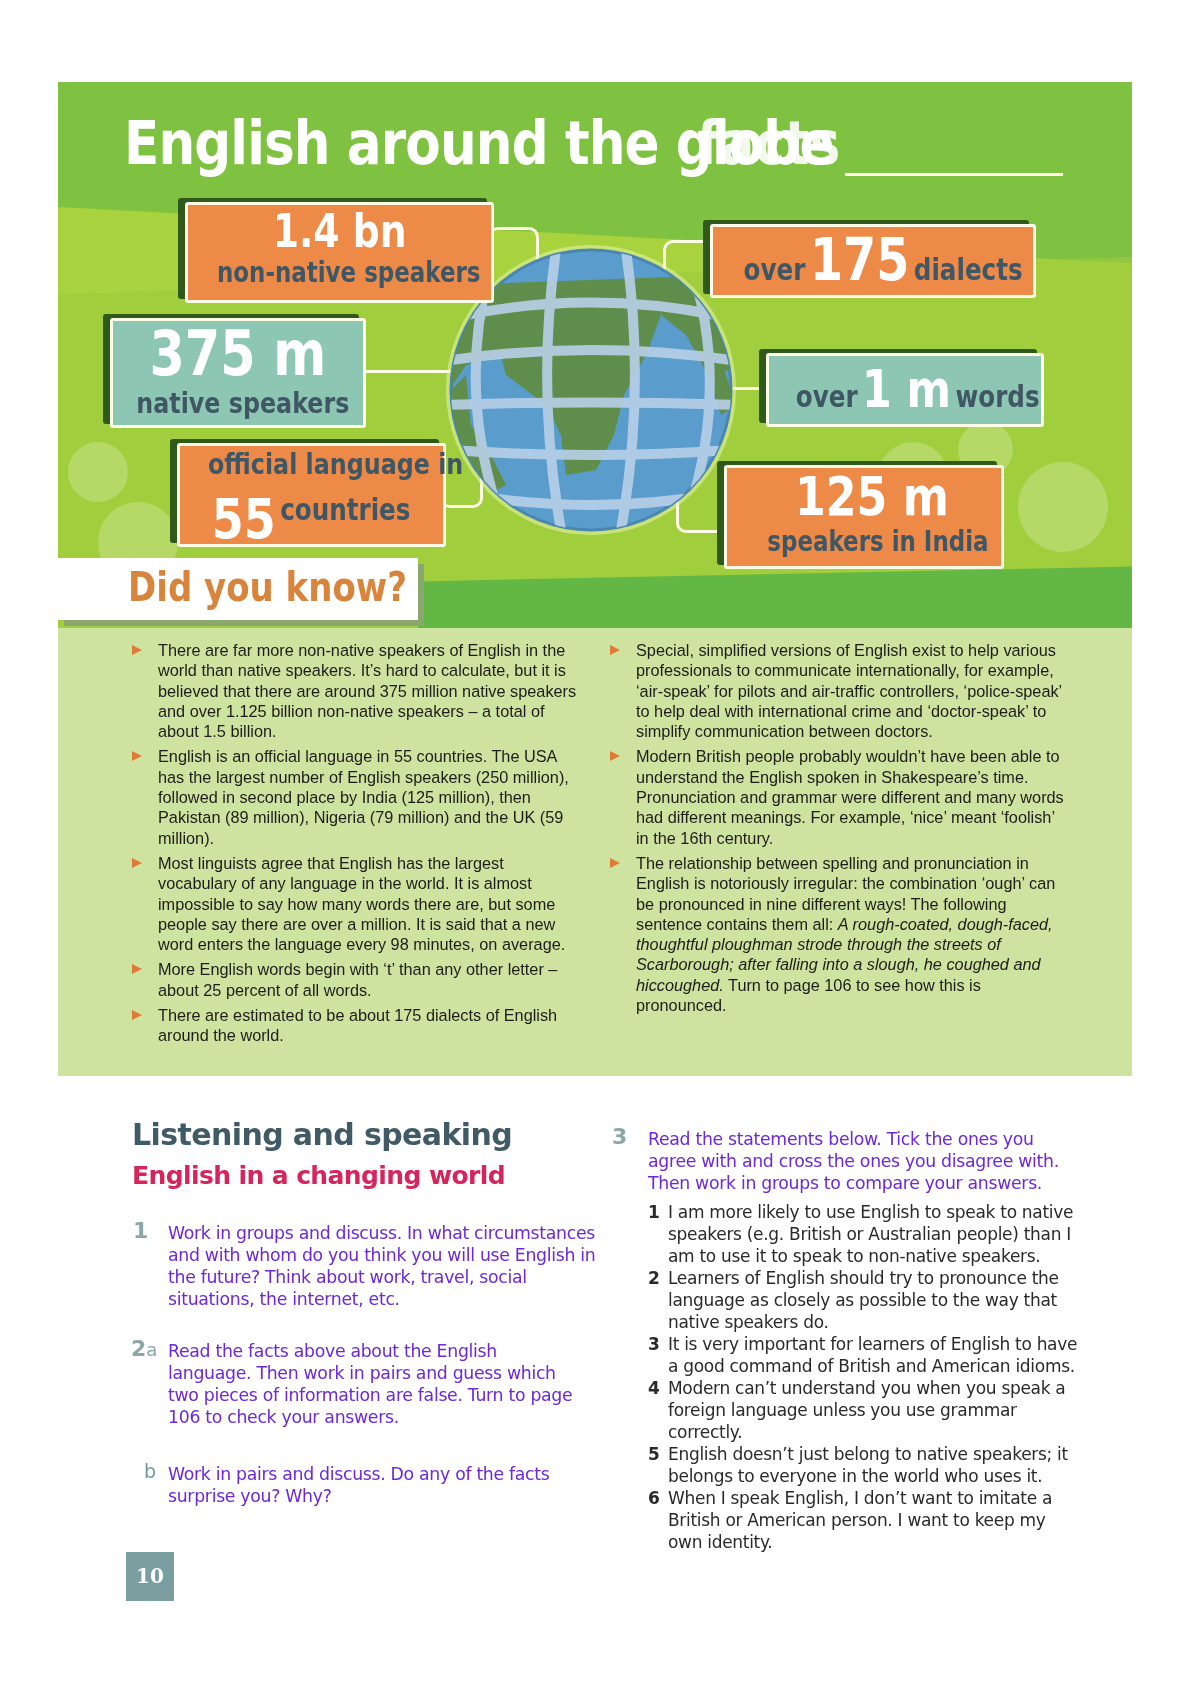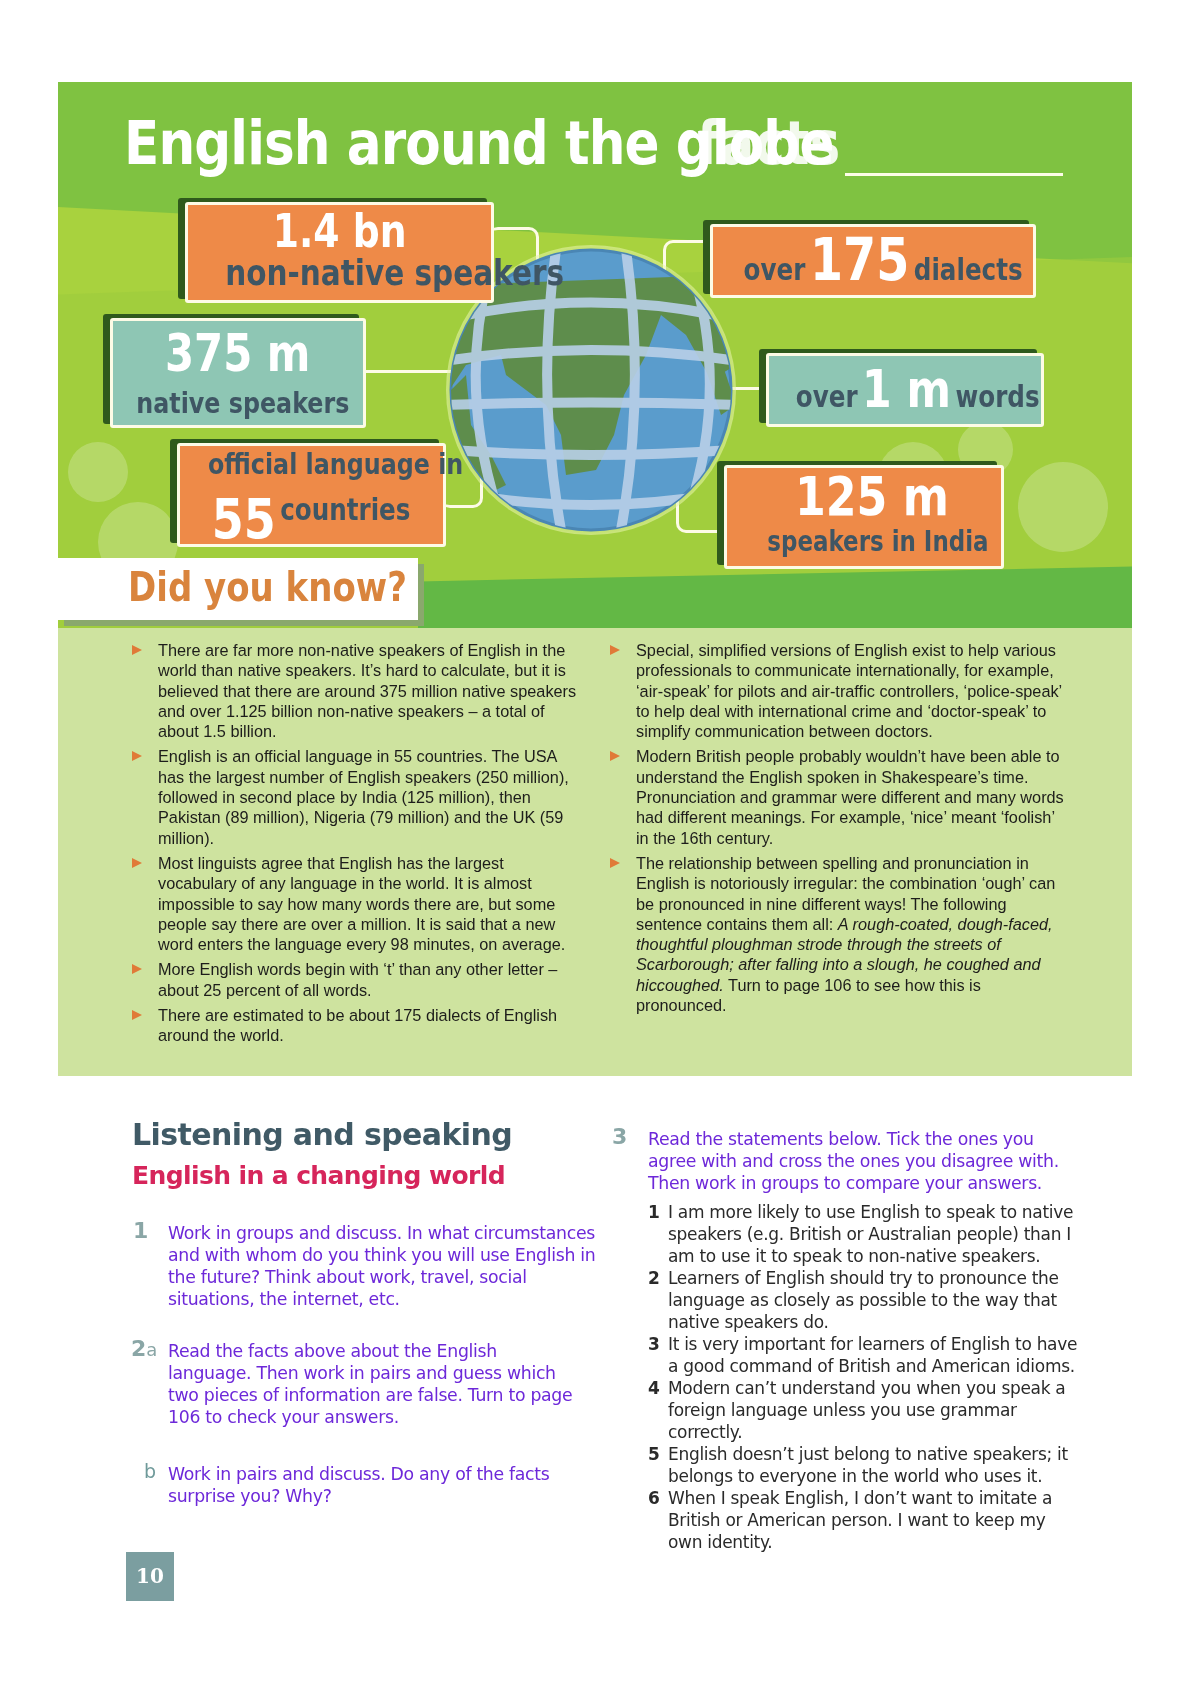--- a/index.html
+++ b/index.html
@@ -104,25 +104,25 @@
       <path d="M45 20 Q10 145 55 275"></path>
       <path d="M110 5 Q90 145 115 285"></path>
       <path d="M180 5 Q200 145 175 285"></path>
       <path d="M245 20 Q285 145 240 275"></path>
     </g>
   </g>
 </svg>
 
 <div class="box orange" style="left:185px;top:202px;width:303px;height:95px;">
   <div class="white" style="font-size:46px;line-height:52px;"><span class="cond">1.4 bn</span></div>
-  <div class="dark" style="font-size:36px;line-height:32px;"><span class="cond">non-native speakers</span></div>
+  <div class="dark" style="font-size:28px;line-height:32px;"><span class="cond">non-native speakers</span></div>
 </div>
 
 <div class="box teal" style="left:110px;top:318px;width:250px;height:104px;">
-  <div class="white" style="font-size:51px;line-height:66px;"><span class="cond">375 m</span></div>
+  <div class="white" style="font-size:62px;line-height:66px;"><span class="cond">375 m</span></div>
   <div class="dark" style="font-size:29px;line-height:32px;"><span class="cond">native speakers</span></div>
 </div>
 
 <div class="box orange" style="left:177px;top:443px;width:263px;height:98px;">
   <div class="dark" style="font-size:29px;line-height:36px;"><span class="cond">official language in</span></div>
   <div style="line-height:56px;white-space:nowrap;"><span class="cond"><span class="white" style="font-size:56px;">55</span> <span class="dark" style="font-size:30px;vertical-align:18px;">countries</span></span></div>
 </div>
 
 <div class="box orange" style="left:710px;top:224px;width:320px;height:68px;">
   <div style="line-height:66px;white-space:nowrap;text-align:right;"><span class="cond"><span class="dark" style="font-size:30px;">over</span> <span class="white" style="font-size:58px;">175</span> <span class="dark" style="font-size:30px;">dialects</span></span></div>

